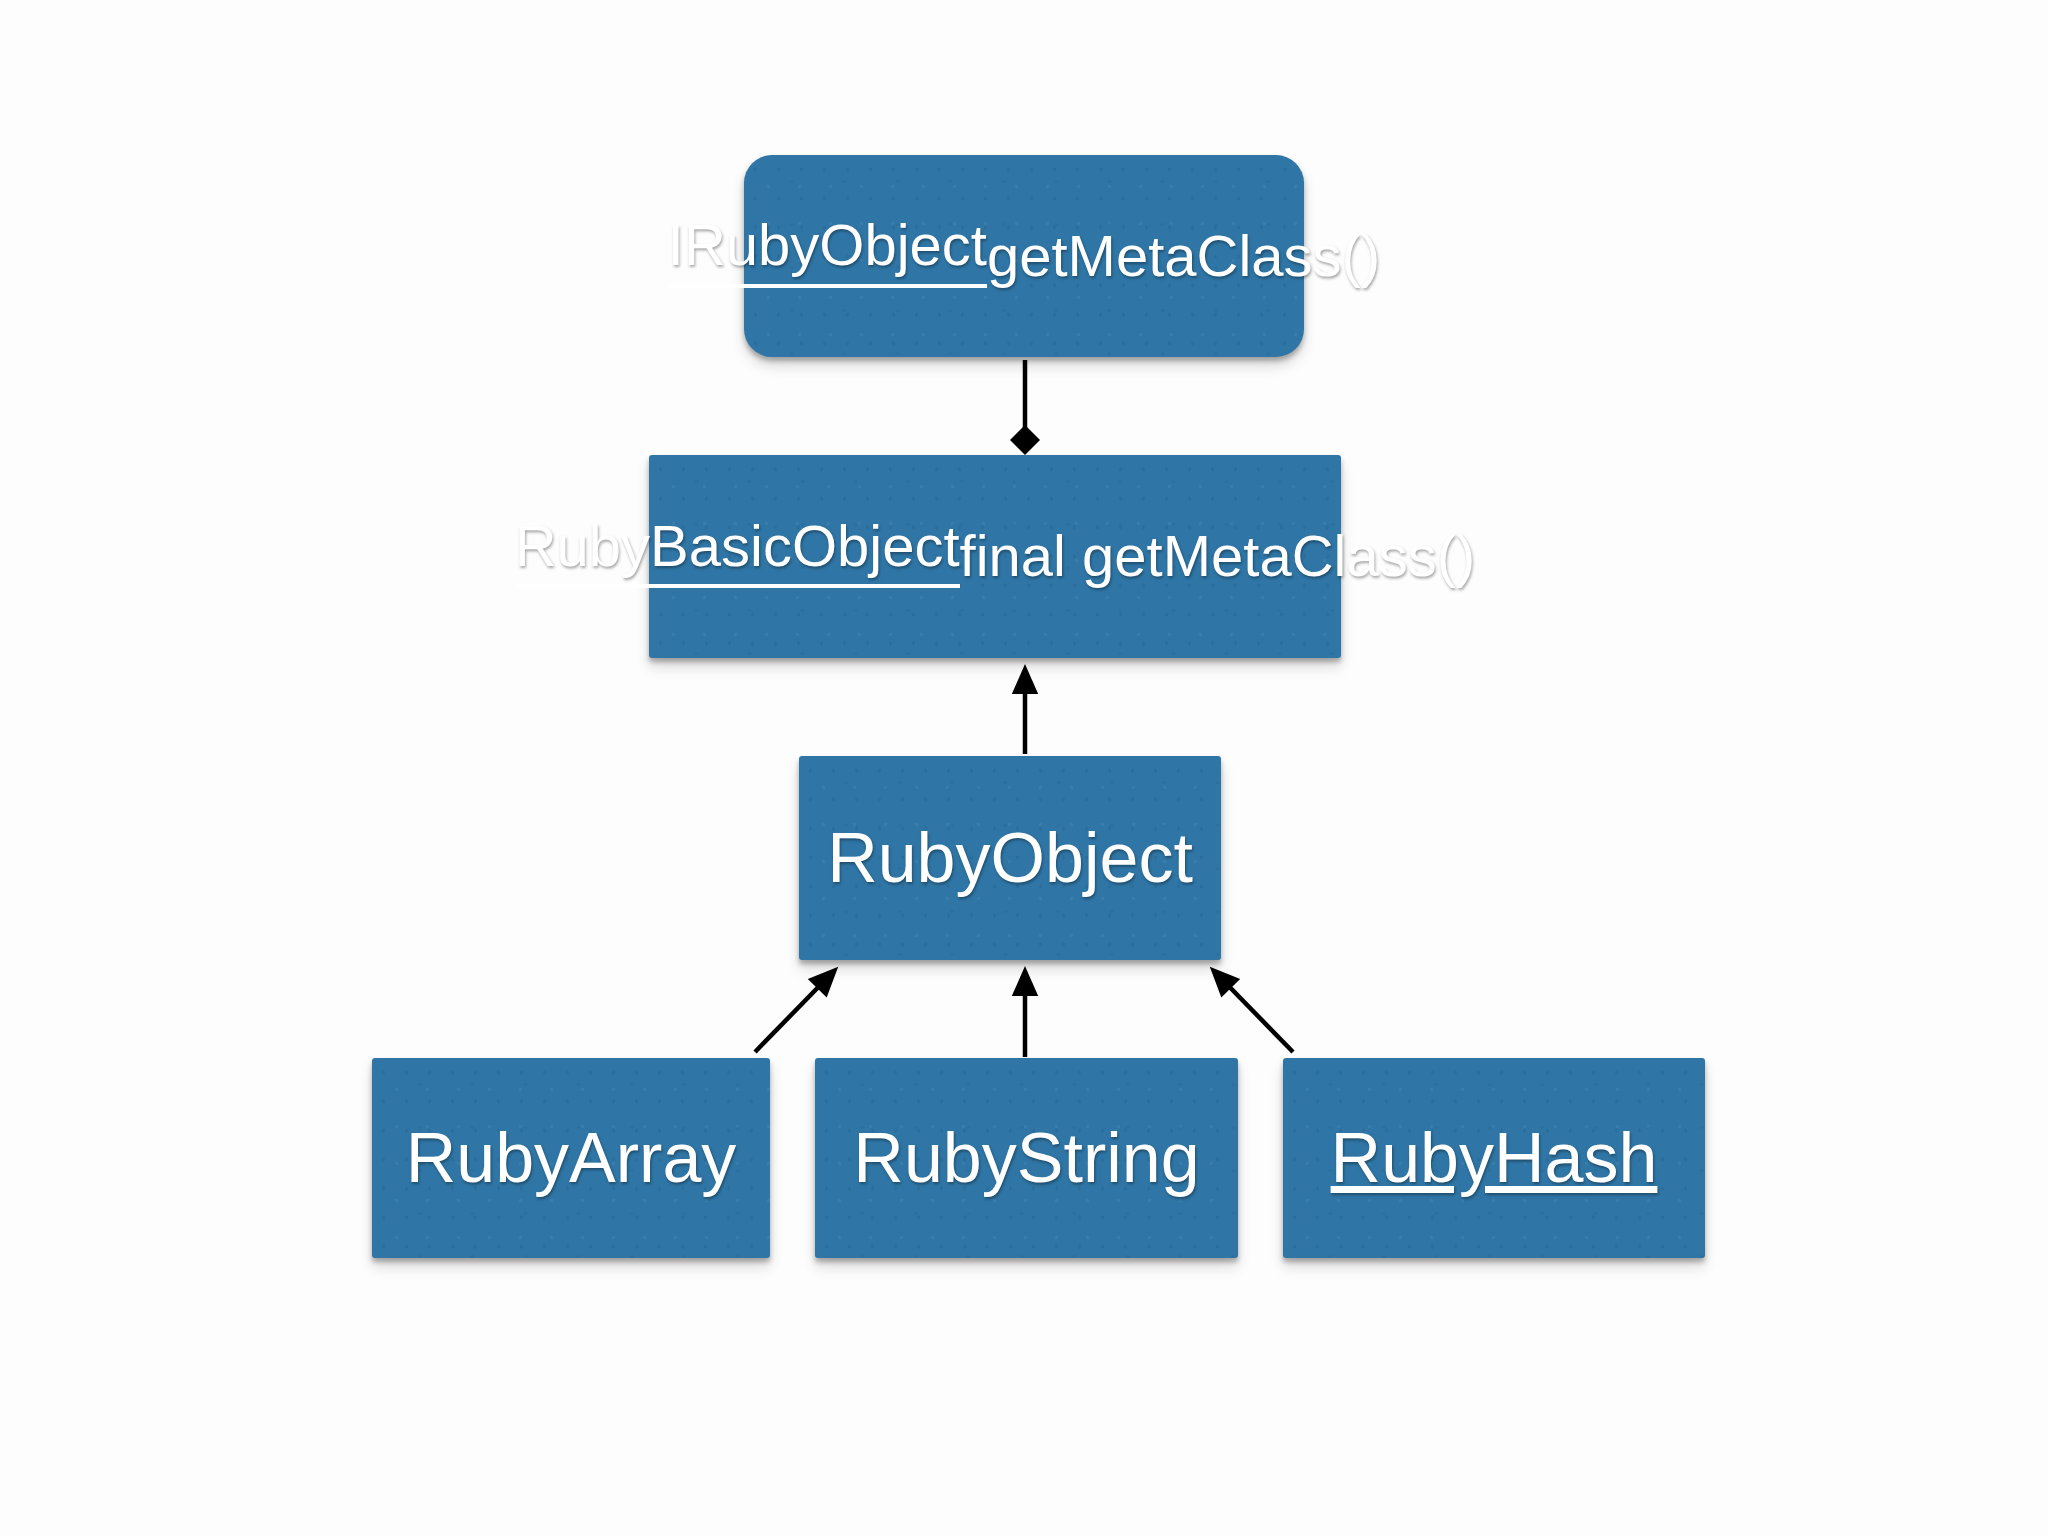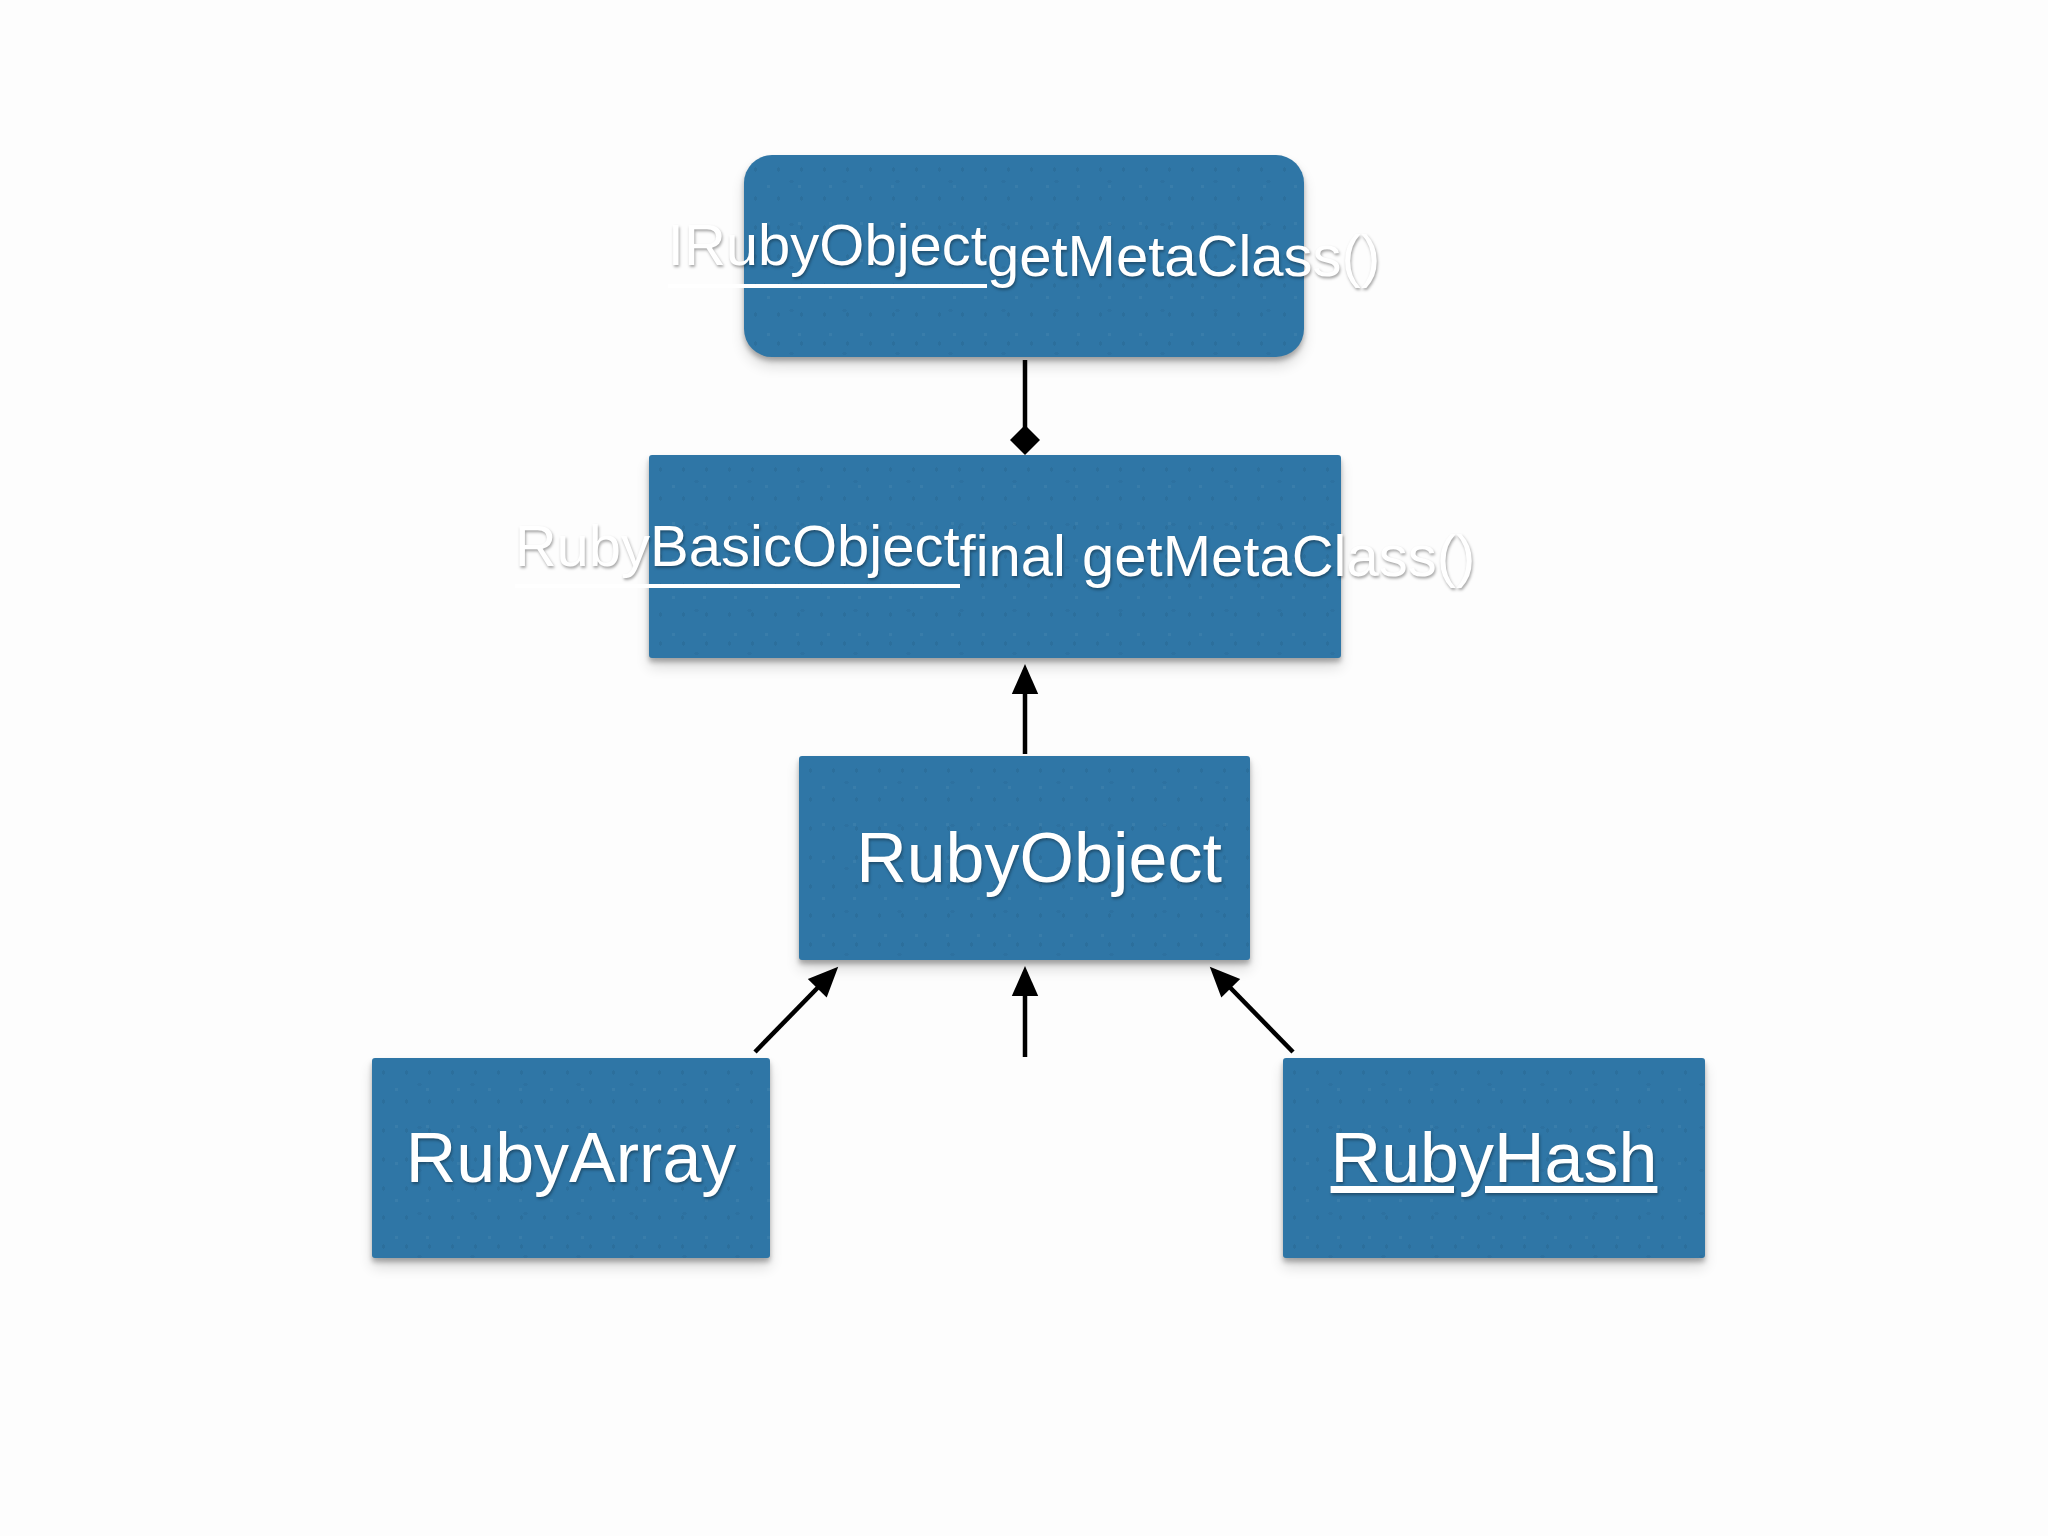--- a/index.html
+++ b/index.html
@@ -59,21 +59,21 @@
   .node .underlined {
     border-bottom: 4px solid currentColor;
     padding-bottom: 5px;
     margin-bottom: 12px;
   }
   .node.two-line .t { font-size: 58px; }
   .node.one-line .t { font-size: 70px; }
 
   .node-irubyobject     { left: 744px;  top: 155px;  width: 560px; height: 202px; border-radius: 28px; }
   .node-rubybasicobject { left: 649px;  top: 455px;  width: 692px; height: 203px; }
-  .node-rubyobject      { left: 799px;  top: 756px;  width: 422px; height: 204px; padding-left: 29px; }
+  .node-rubyobject      { left: 799px;  top: 756px;  width: 422px; height: 204px; }
   .node-rubyarray       { left: 372px;  top: 1058px; width: 398px; height: 200px; }
   .node-rubystring      { left: 815px;  top: 1058px; width: 423px; height: 200px; }
   .node-rubyhash        { left: 1283px; top: 1058px; width: 422px; height: 200px; text-decoration: underline; }
 </style>
 </head>
 <body>
 
 <div class="canvas">
 
   <svg class="edges-layer" width="2048" height="1536" viewBox="0 0 2048 1536" xmlns="http://www.w3.org/2000/svg">
@@ -103,18 +103,21 @@
   </div>
 
   <div class="node one-line node-rubyobject">
     <span class="t">RubyObject</span>
   </div>
 
   <div class="node one-line node-rubyarray">
     <span class="t">RubyArray</span>
   </div>
 
+  <div class="node one-line node-rubystring">
+    <span class="t">RubyString</span>
+  </div>
 
   <div class="node one-line node-rubyhash">
     <span class="t">RubyHash</span>
   </div>
 
 </div>
 
 </body></html>

